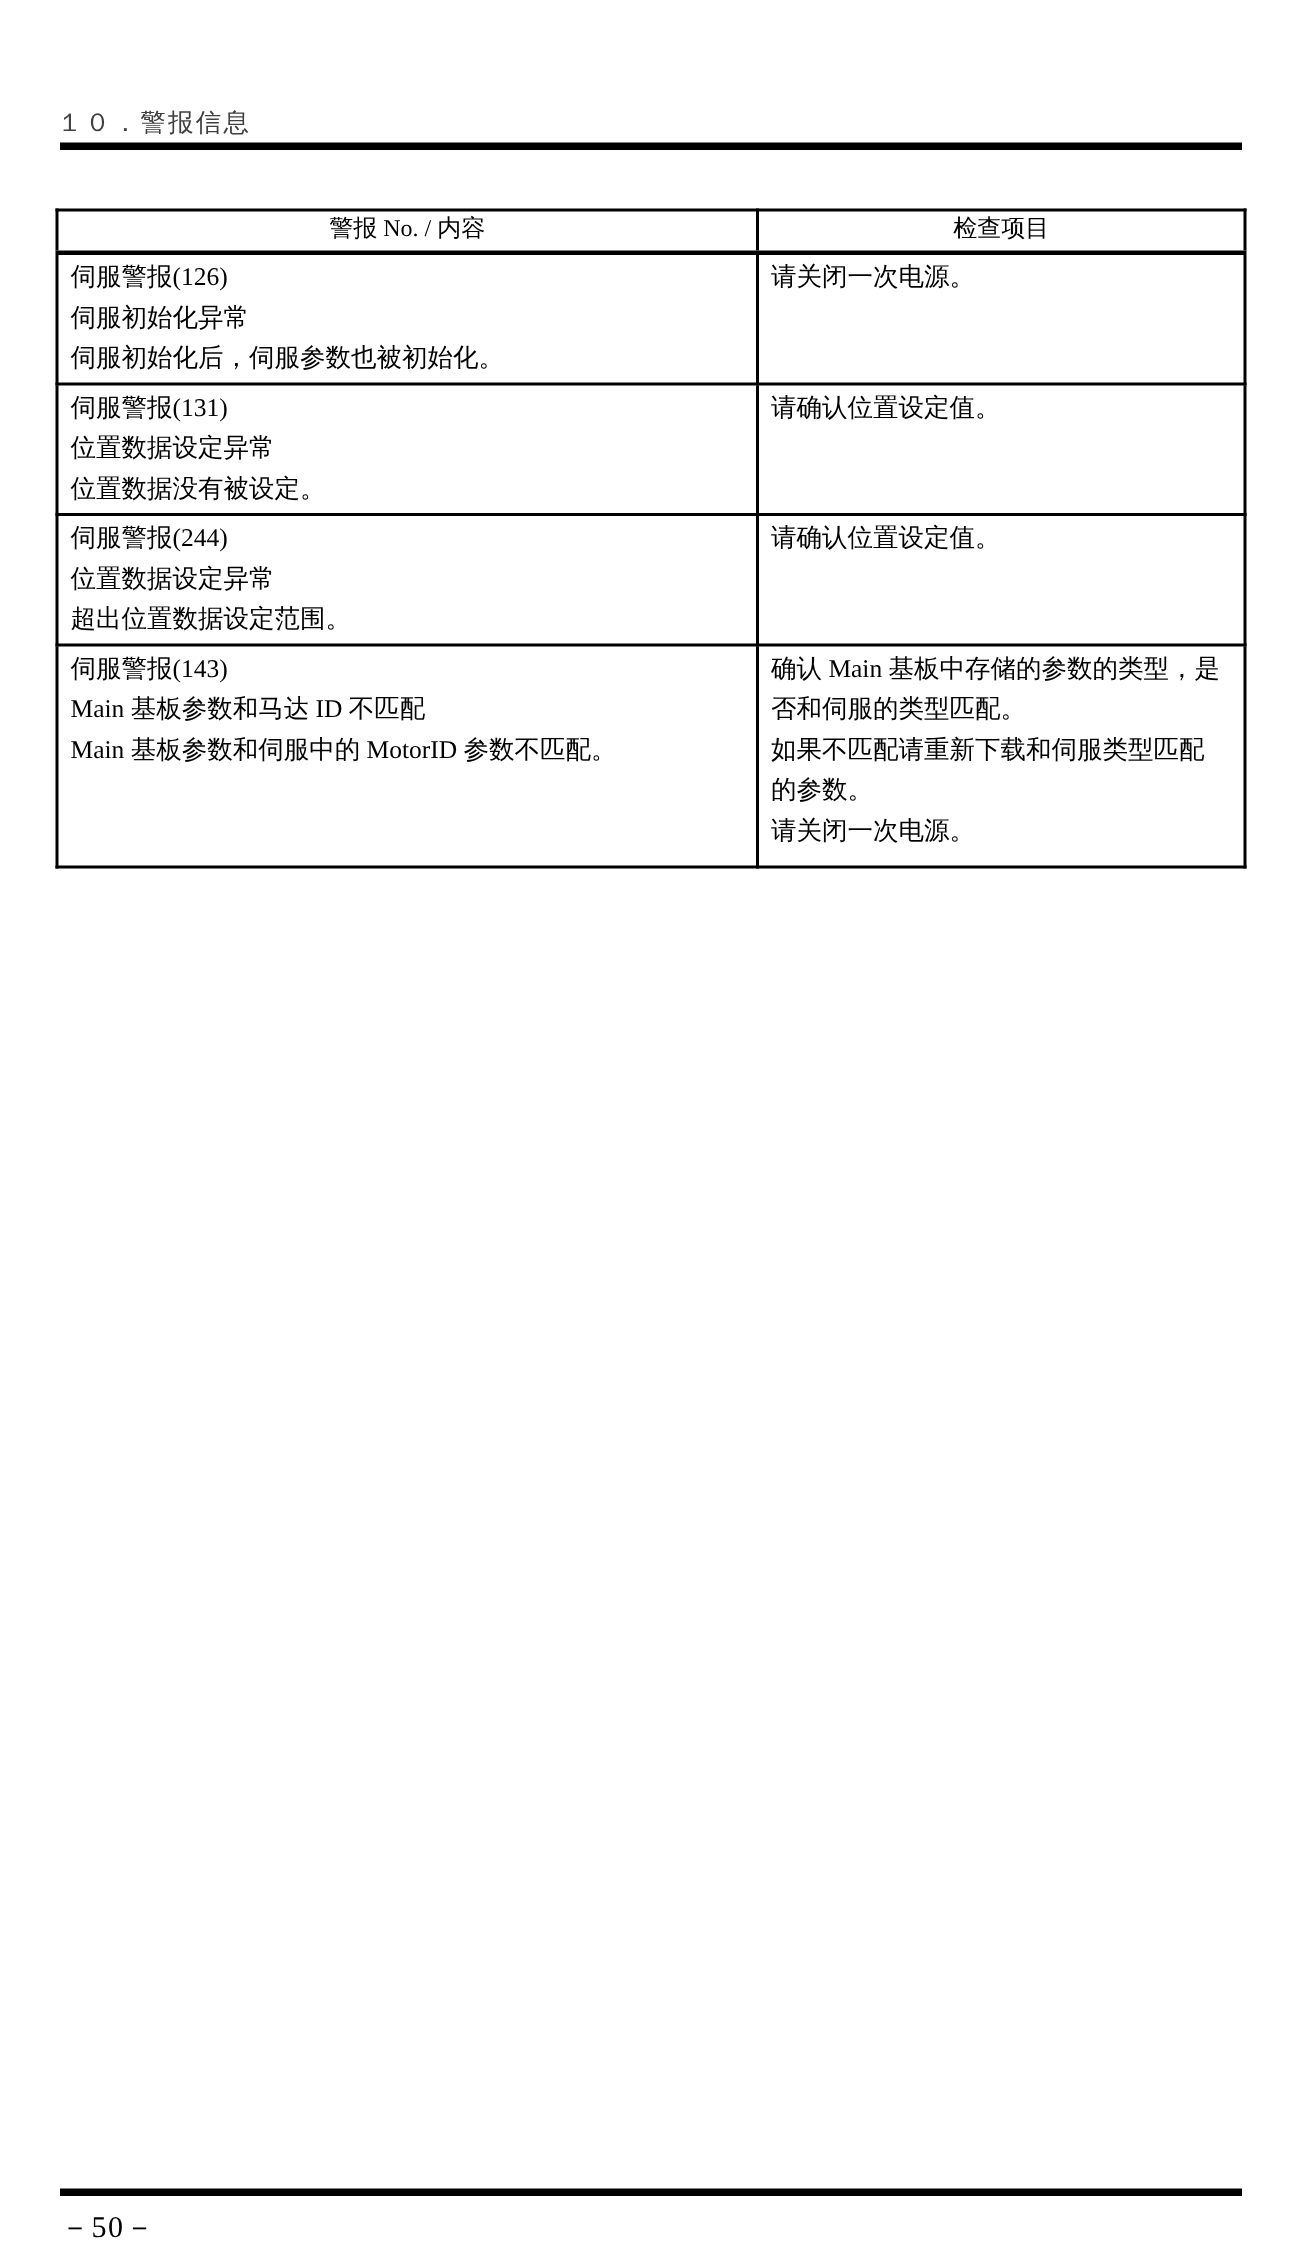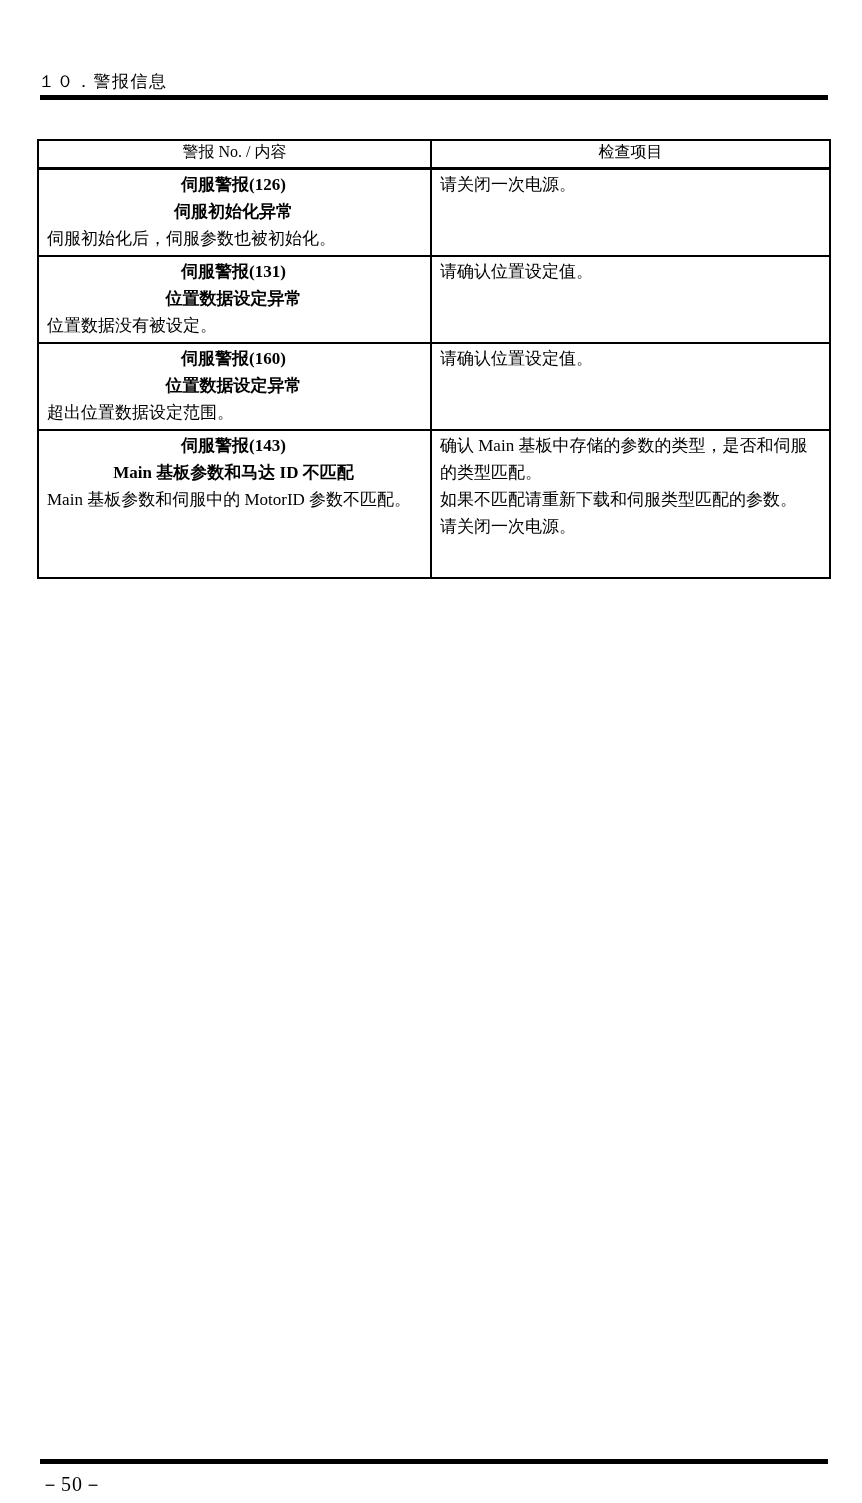--- a/index.html
+++ b/index.html
@@ -11,21 +11,21 @@
     overflow: hidden;
     font-family: "Liberation Serif", "DejaVu Serif", serif;
     color: #000000;
   }
 
   .section-title {
     position: absolute;
     left: 38px;
     top: 70px;
     font-size: 17px;
-    color: #000000;
+    color: #404040;
     letter-spacing: 1.5px;
     white-space: nowrap;
   }
   .header-rule {
     position: absolute;
     left: 40px;
     top: 95px;
     width: 788px;
     height: 5px;
     background: #000000;
@@ -51,32 +51,31 @@
     vertical-align: middle;
     padding: 1px 4px 3px;
     border-bottom: 3px solid #000000;
   }
   .alarm-table td {
     vertical-align: top;
     padding: 1px 10px 3px 8px;
     font-size: 17px;
     line-height: 27px;
   }
-  .col-left { width: 393px; }
+  .col-left { width: 467px; }
 
   tr.row-1 td { height: 83px; }
   tr.row-2 td { height: 80px; margin-left: 48px; }
   tr.row-3 td { height: 80px; }
   tr.row-4 td { height: 102px; }
   tr.row-5 td { height: 148px; }
 
   .alarm-title {
-    font-weight: 700;
+    font-weight: 400;
     white-space: pre-line;
-    text-align: center;
   }
   .alarm-desc,
   .check-text {
     white-space: pre-line;
   }
 
   .footer-rule {
     position: absolute;
     left: 40px;
     top: 1459px;
@@ -125,21 +124,21 @@
           <div class="alarm-title">伺服警报(131)
 位置数据设定异常</div>
           <div class="alarm-desc">位置数据没有被设定。</div>
         </td>
         <td>
           <div class="check-text">请确认位置设定值。</div>
         </td>
       </tr>
       <tr class="row-3">
         <td>
-          <div class="alarm-title">伺服警报(160)
+          <div class="alarm-title">伺服警报(244)
 位置数据设定异常</div>
           <div class="alarm-desc">超出位置数据设定范围。</div>
         </td>
         <td>
           <div class="check-text">请确认位置设定值。</div>
         </td>
       </tr>
       <tr class="row-5">
         <td>
           <div class="alarm-title">伺服警报(143)

